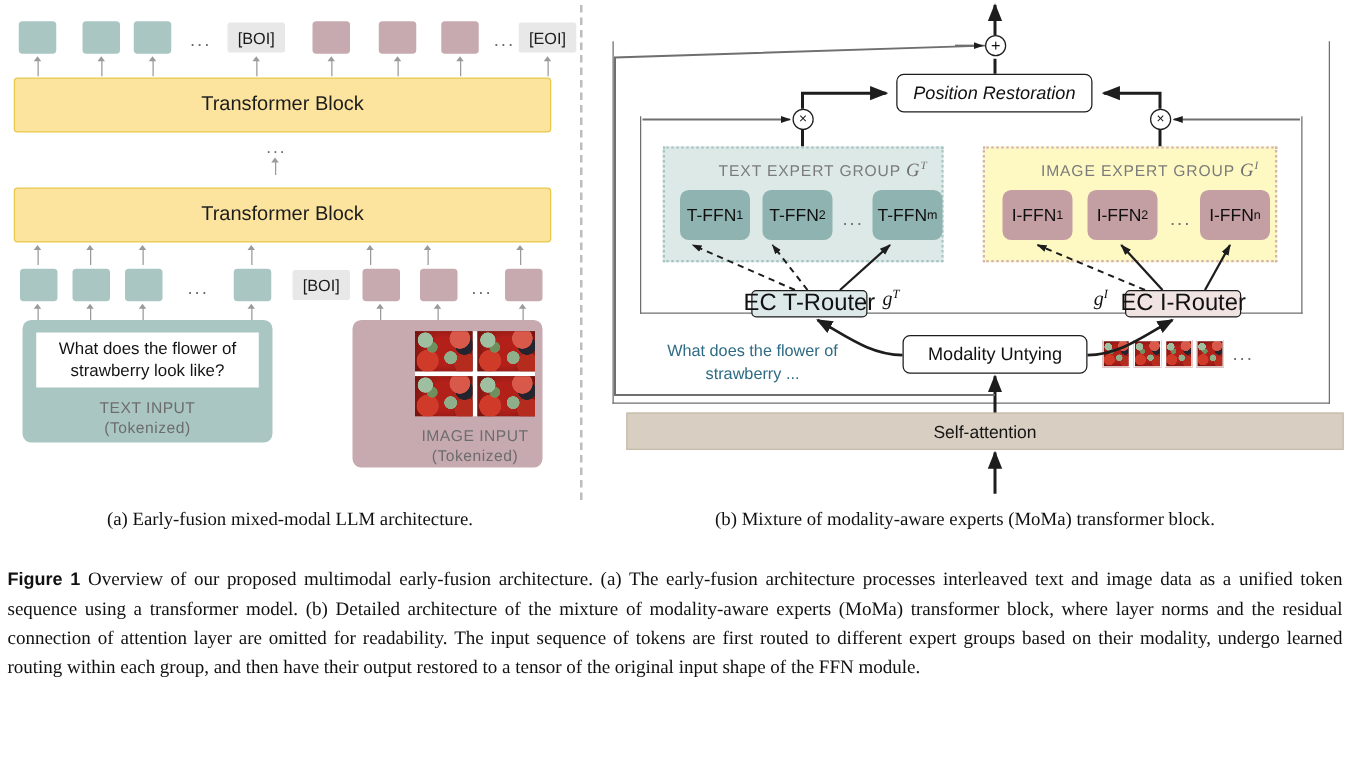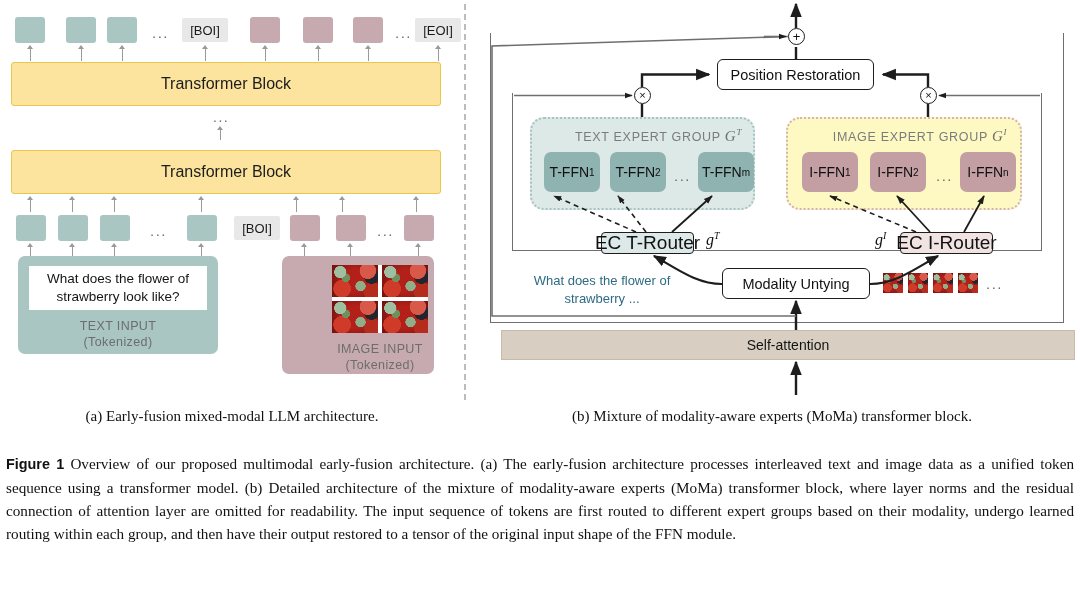--- a/index.html
+++ b/index.html
@@ -117,21 +117,21 @@
   .router.text  { background: #dce9e8; }
   .router.image { background: #f2e3e3; }
 
   .selfattn {
     background: #d8cfc2; border: 1px solid #c6bba9;
     display: flex; align-items: center; justify-content: center;
     font-size: 14px; color: #141414;
   }
 
   .expert-group {
-    border-radius: 14px;
+    border-radius: 1px;
     padding-left: 32px;
   }
   .expert-group.text  { background: #dde9e7; border: 2px dotted #a6c4c2; }
   .expert-group.image { background: #fef9c3; border: 2px dotted #d4b3b3; }
 
   .group-title {
     text-align: center; font-size: 12.5px; color: #7b7b7b;
     letter-spacing: .7px;
   }
   .group-title i {
@@ -376,21 +376,21 @@
             <sub>2</sub>
         </div>
         <div class="abs ellipsis-h" style="left:148px; top:49px;">...</div>
         <div class="abs ffn image" style="left:172px; top:33px; width:56px; height:40px;">
           <span>I-FFN</span>
             <sub>n</sub>
         </div>
       </div>
     </div>
 
-    <div class="abs node" style="left:253px; top:59px; width:157px; height:31px;">Position Restoration</div>
+    <div class="abs node" style="left:253px; top:59px; width:157px; height:31px;font-style:italic;">Position Restoration</div>
 
     <div class="abs opcircle" style="left:324px; top:28px; width:17px; height:17px;">+</div>
 
     <div class="abs opcircle" style="left:170px; top:87px; width:17px; height:17px; font-size:11px;">×</div>
     <div class="abs opcircle" style="left:456px; top:87px; width:17px; height:17px; font-size:11px;">×</div>
 
     <div class="abs router text" style="left:137px; top:232px; width:93px; height:22px;">EC T-Router</div>
     <div class="abs router image" style="left:436px; top:232px; width:93px; height:22px;">EC I-Router</div>
 
     <div class="abs gsym" style="left:242px; top:230px;">

